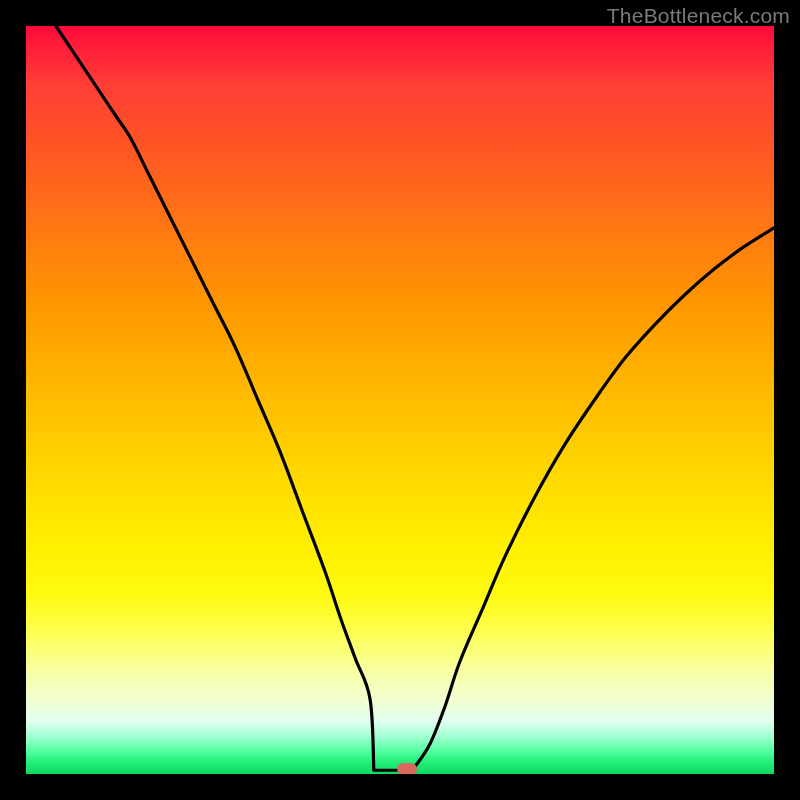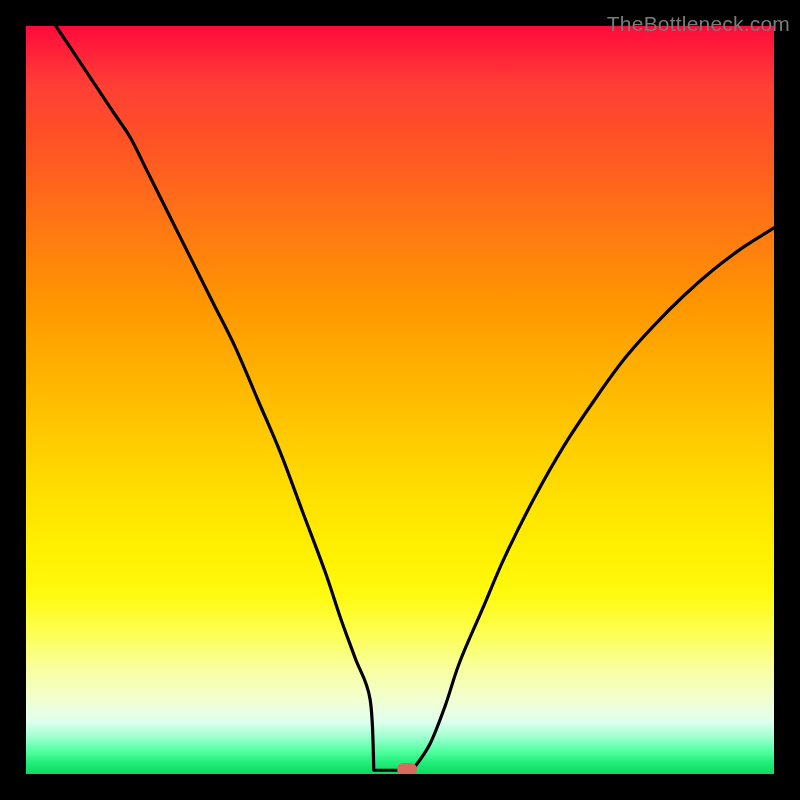--- a/index.html
+++ b/index.html
@@ -69,21 +69,20 @@
   }
   .watermark {
     position: absolute;
     top: 4px;
     right: 10px;
     color: #7a7a7a;
     font-family: Arial, Helvetica, sans-serif;
     font-size: 21px;
     letter-spacing: 0.2px;
     user-select: none;
-    margin-top: 8px;
   }
 </style>
 </head>
 <body>
 
 <div class="chart-container">
 
   <div class="plot-area">
     <div class="gradient-bg"></div>
     <svg class="curve-svg" viewBox="0 0 748 748" preserveAspectRatio="none">

